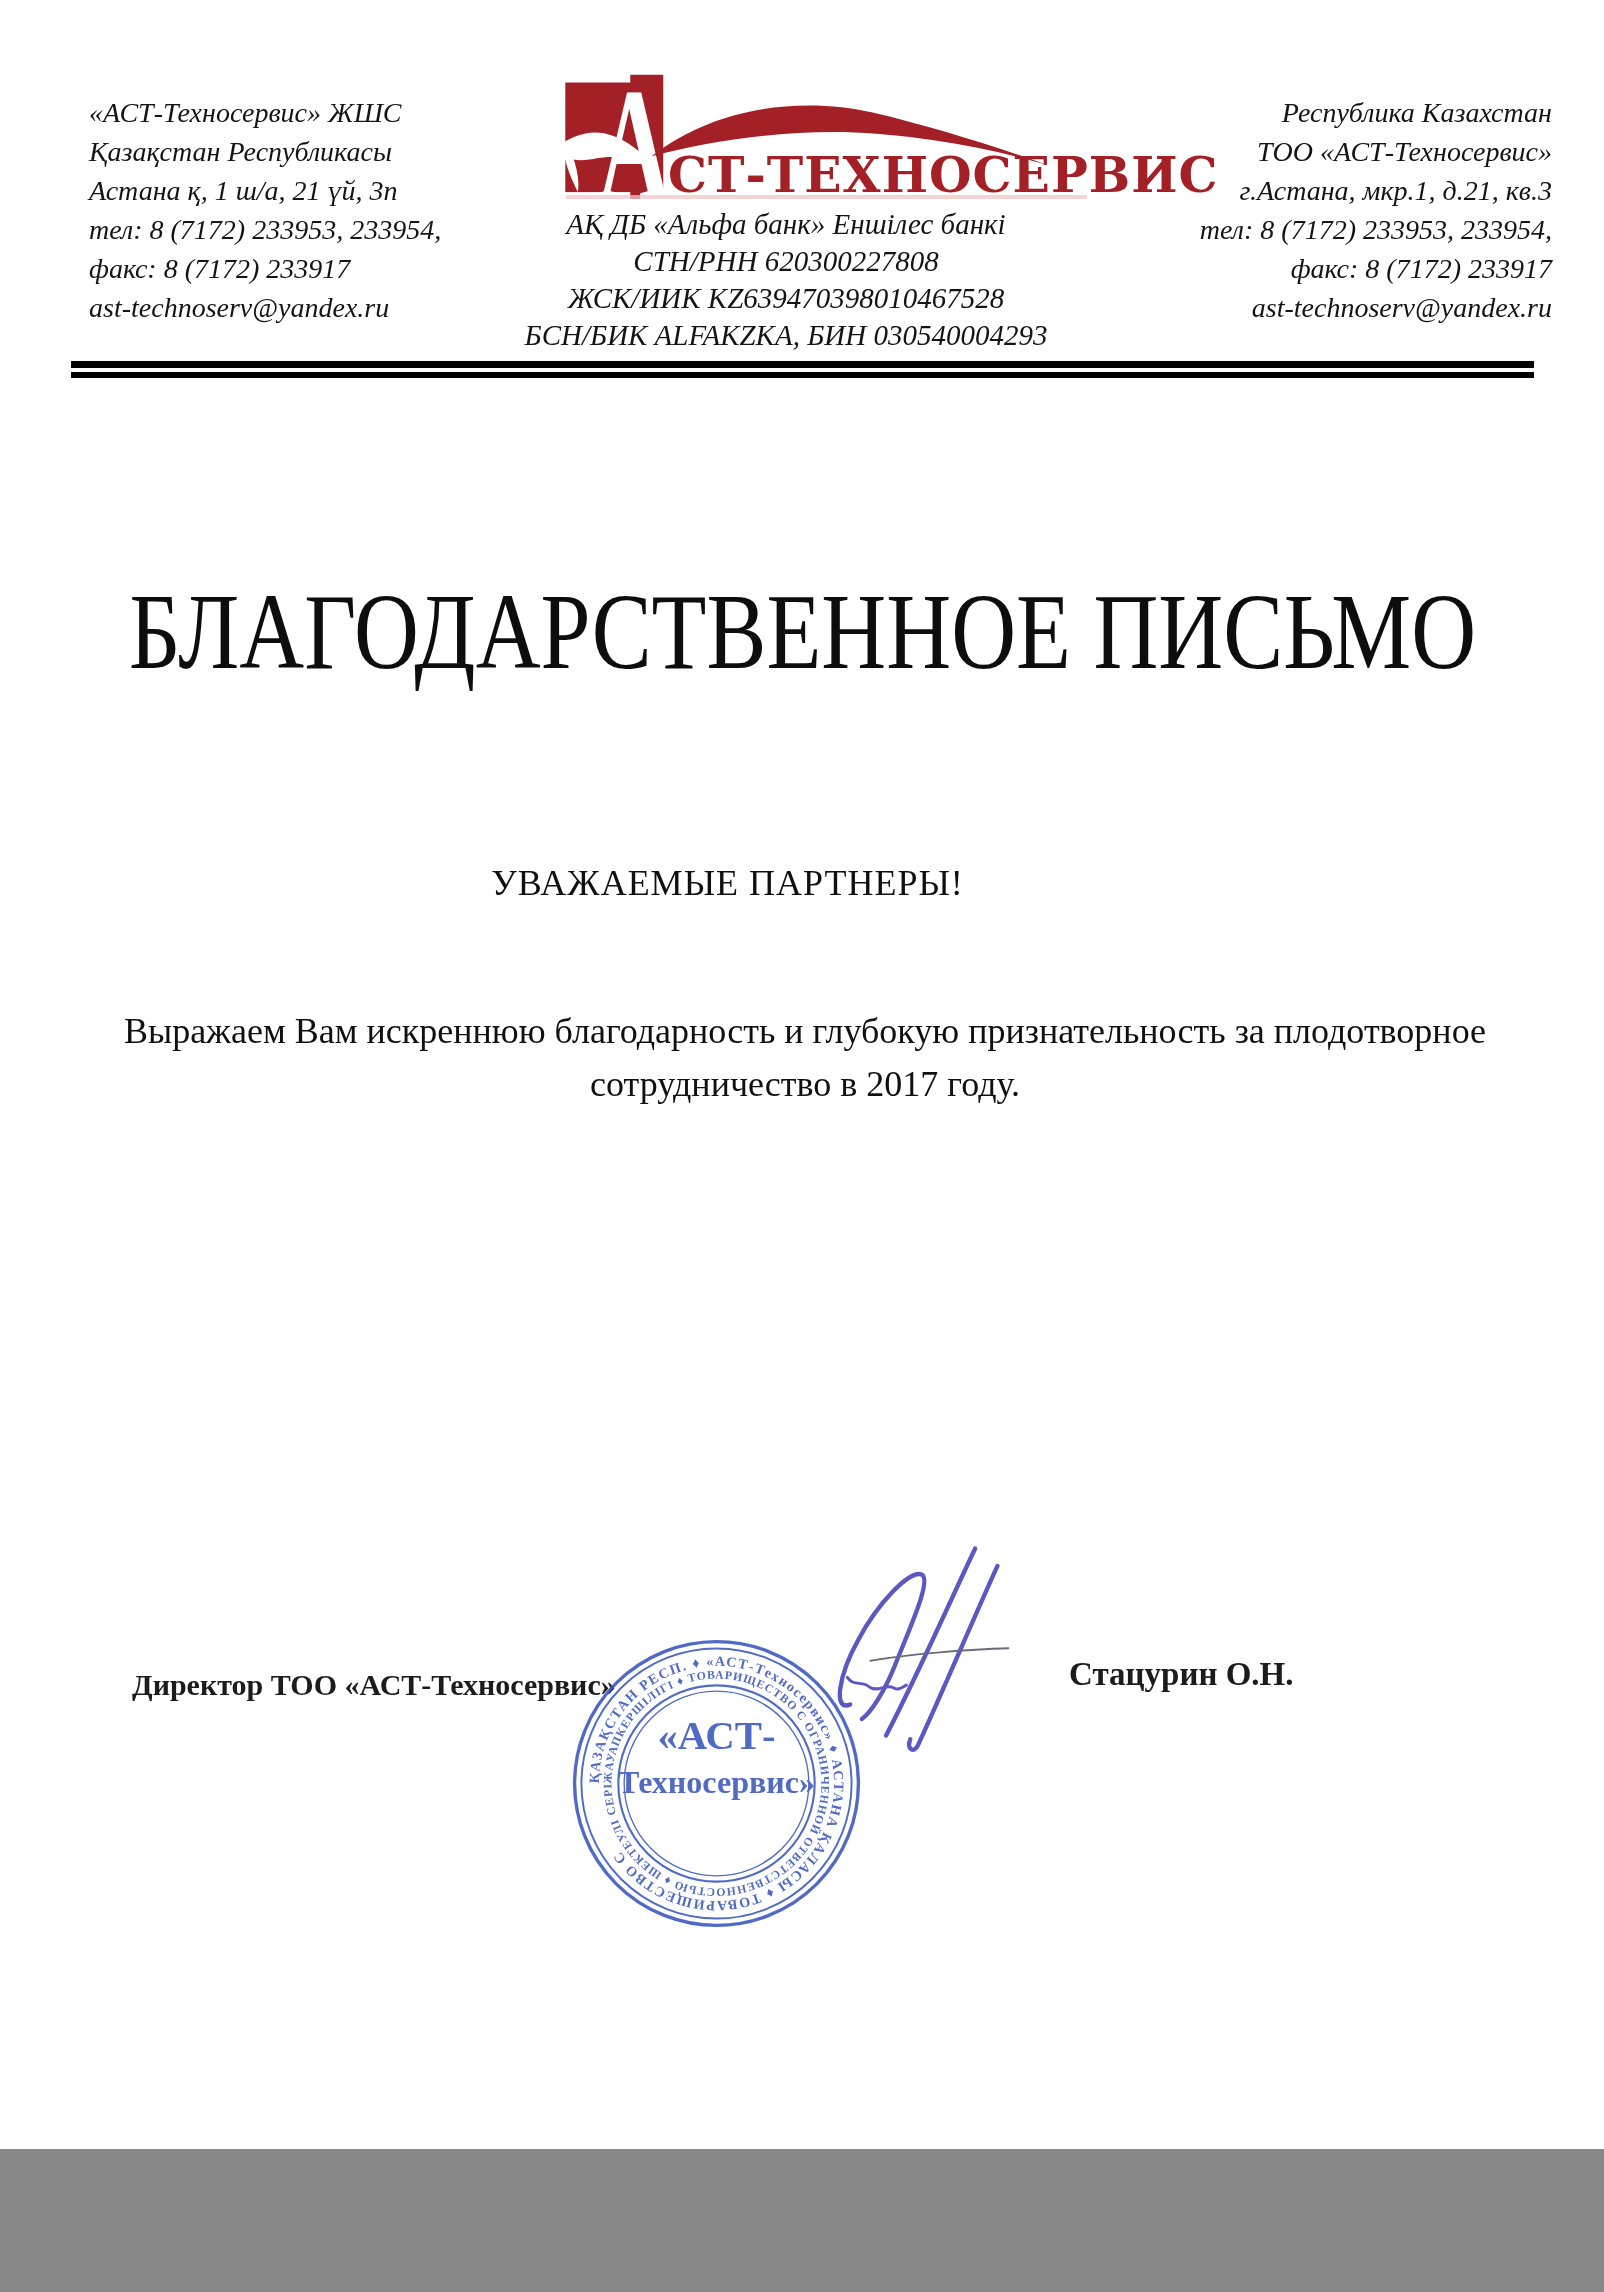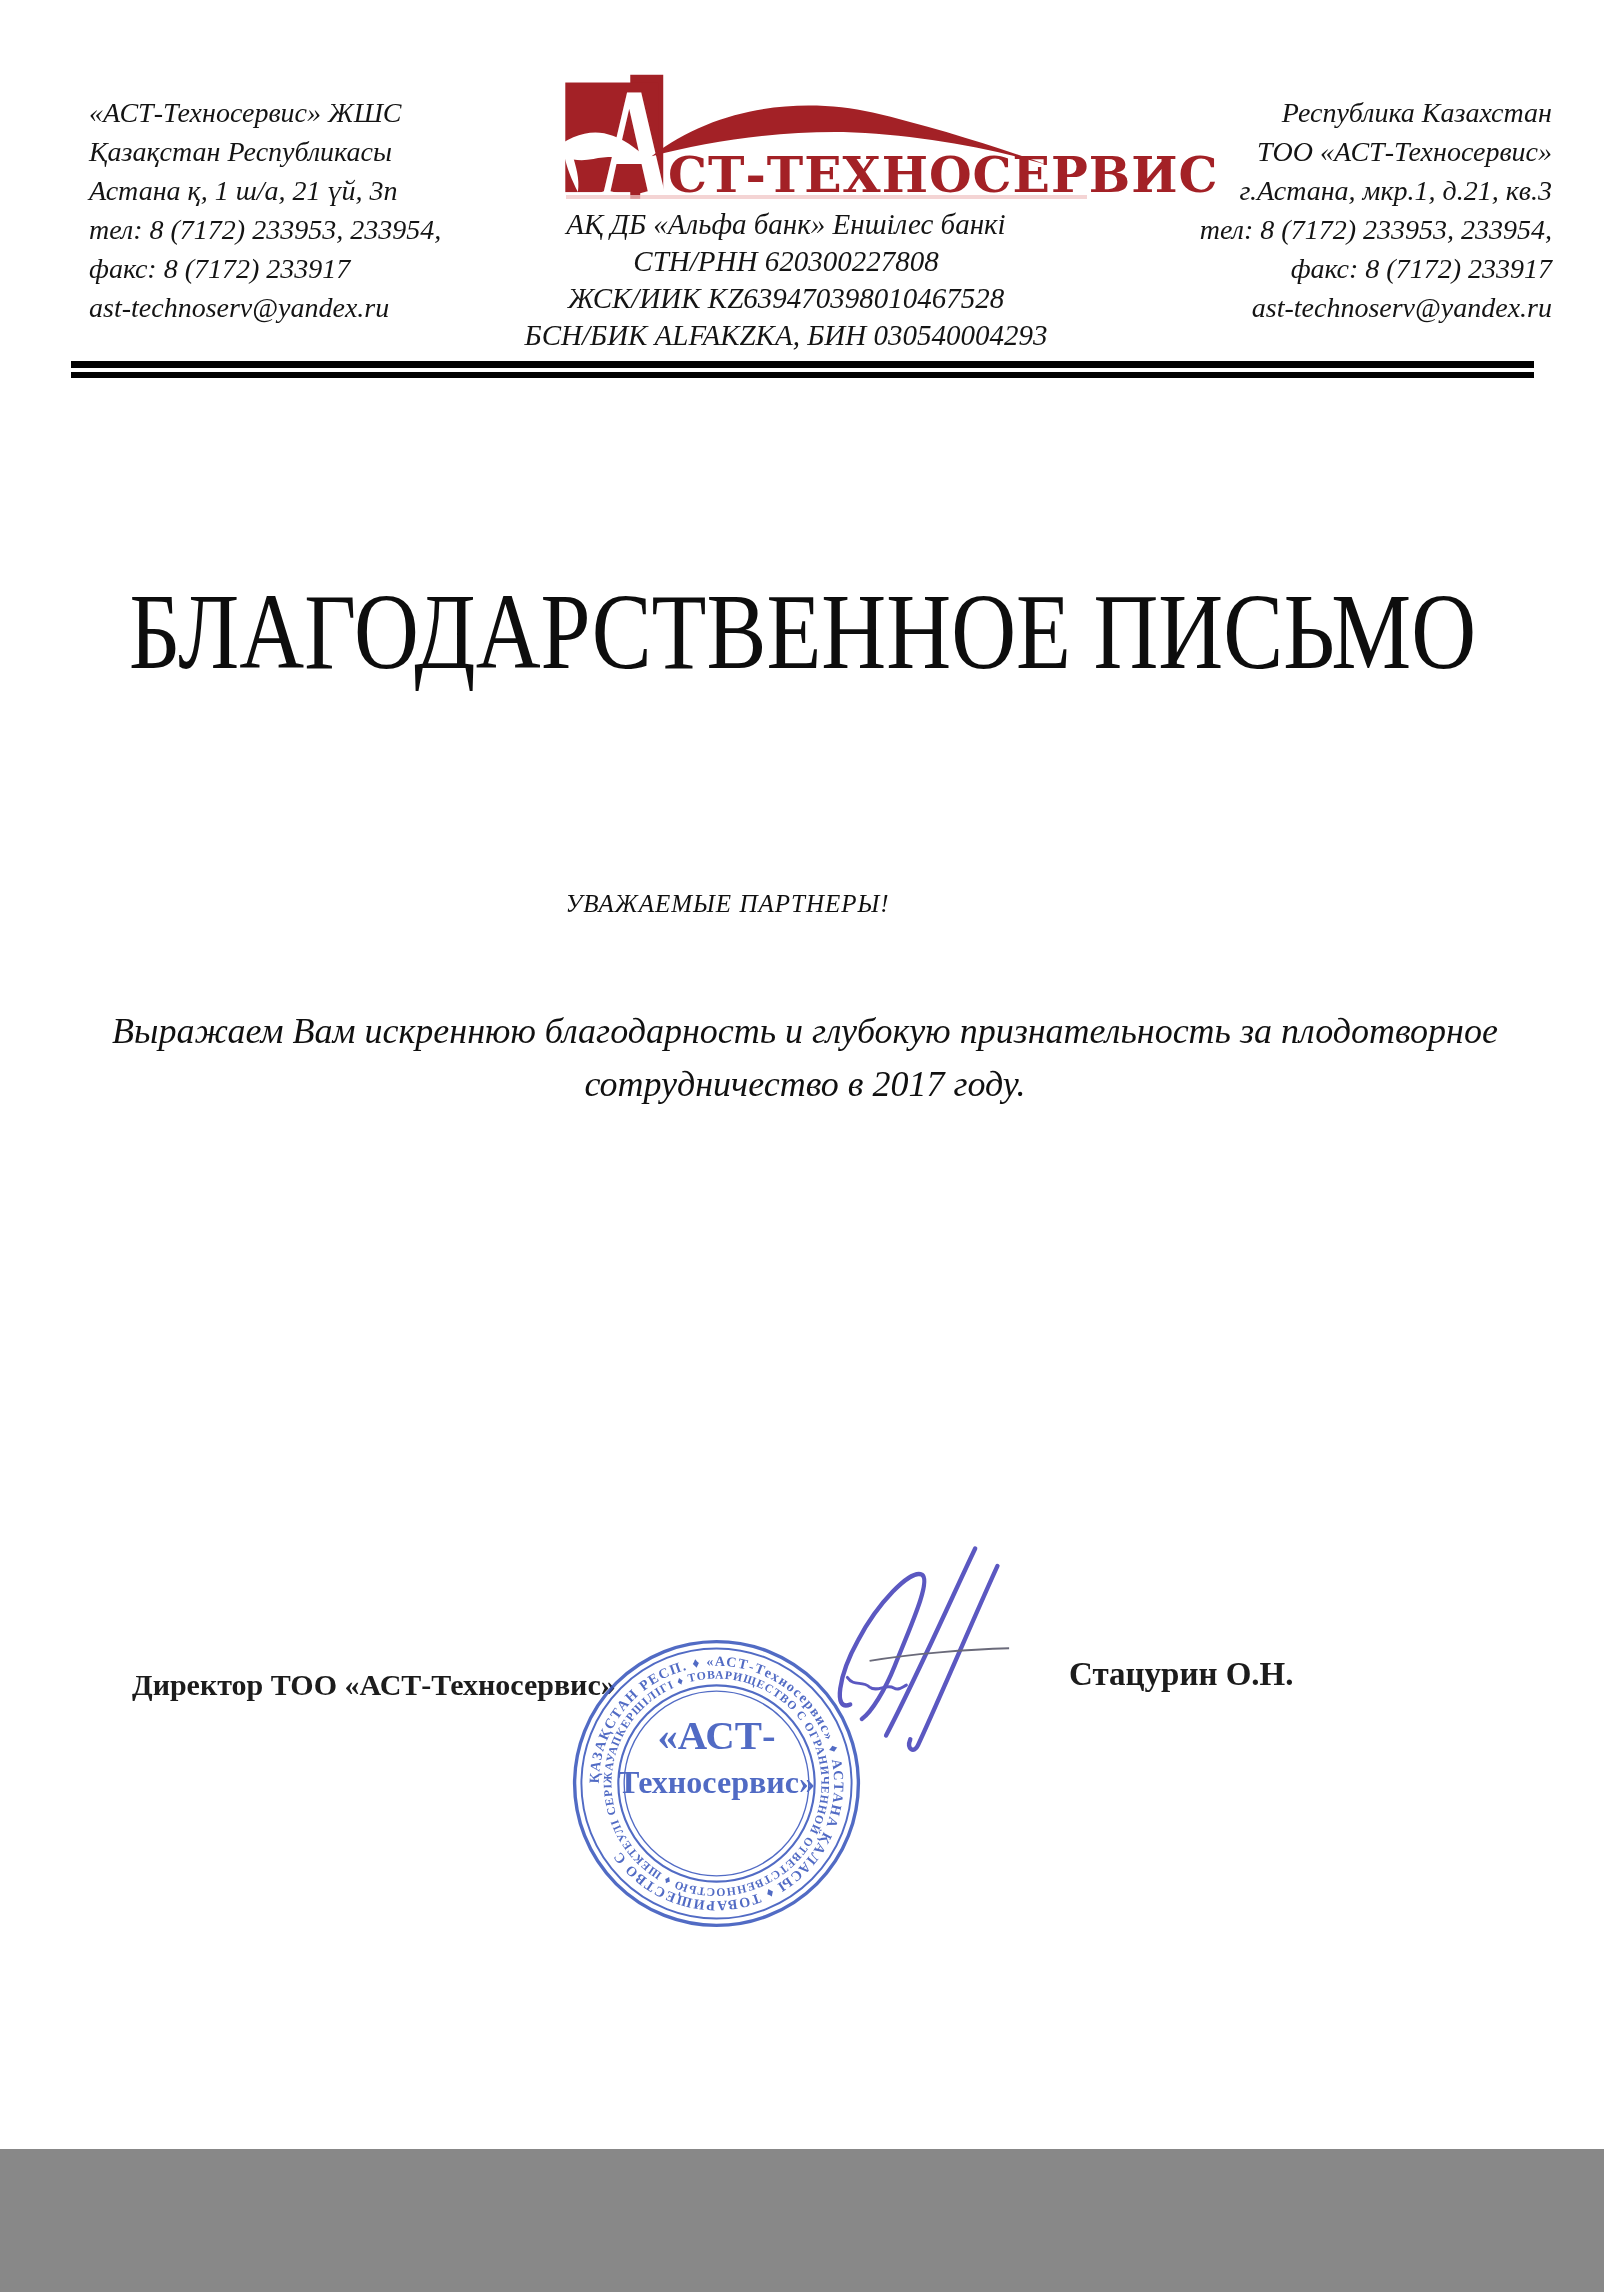--- a/index.html
+++ b/index.html
@@ -38,23 +38,23 @@
 
   
   .title{
     left:0;top:578px;width:1605px;
     text-align:center;
     font-size:107px;line-height:109px;font-weight:400;
     transform:scaleX(0.84);transform-origin:50% 50%;
     white-space:nowrap;color:#0d0d0d;
   }
 
-  .salutation{left:58px;top:890px;width:1339px;text-align:center;font-style:italic;font-size:25px;letter-spacing:1px;white-space:nowrap;color:#101010;}
+  .salutation{left:58px;top:862px;width:1339px;text-align:center;font-size:36px;letter-spacing:1px;white-space:nowrap;color:#101010;}
 
-  .para{left:82px;width:1446px;text-align:center;font-style:italic;font-size:36px;line-height:53px;color:#101010;}
+  .para{left:82px;width:1446px;text-align:center;font-size:36px;line-height:53px;color:#101010;}
   .para-1{top:1005px;}
   .para-2{top:1137px;}
 
   
   .director{left:132px;top:1668px;font-weight:bold;font-size:30px;white-space:nowrap;color:#1c1c1c;}
   .signer{left:1069px;top:1656px;font-weight:bold;font-size:33px;white-space:nowrap;color:#1c1c1c;}
 
   .stamp-svg{left:561px;top:1628px;}
   .sig-svg{left:794px;top:1520px;z-index:5;}
 

